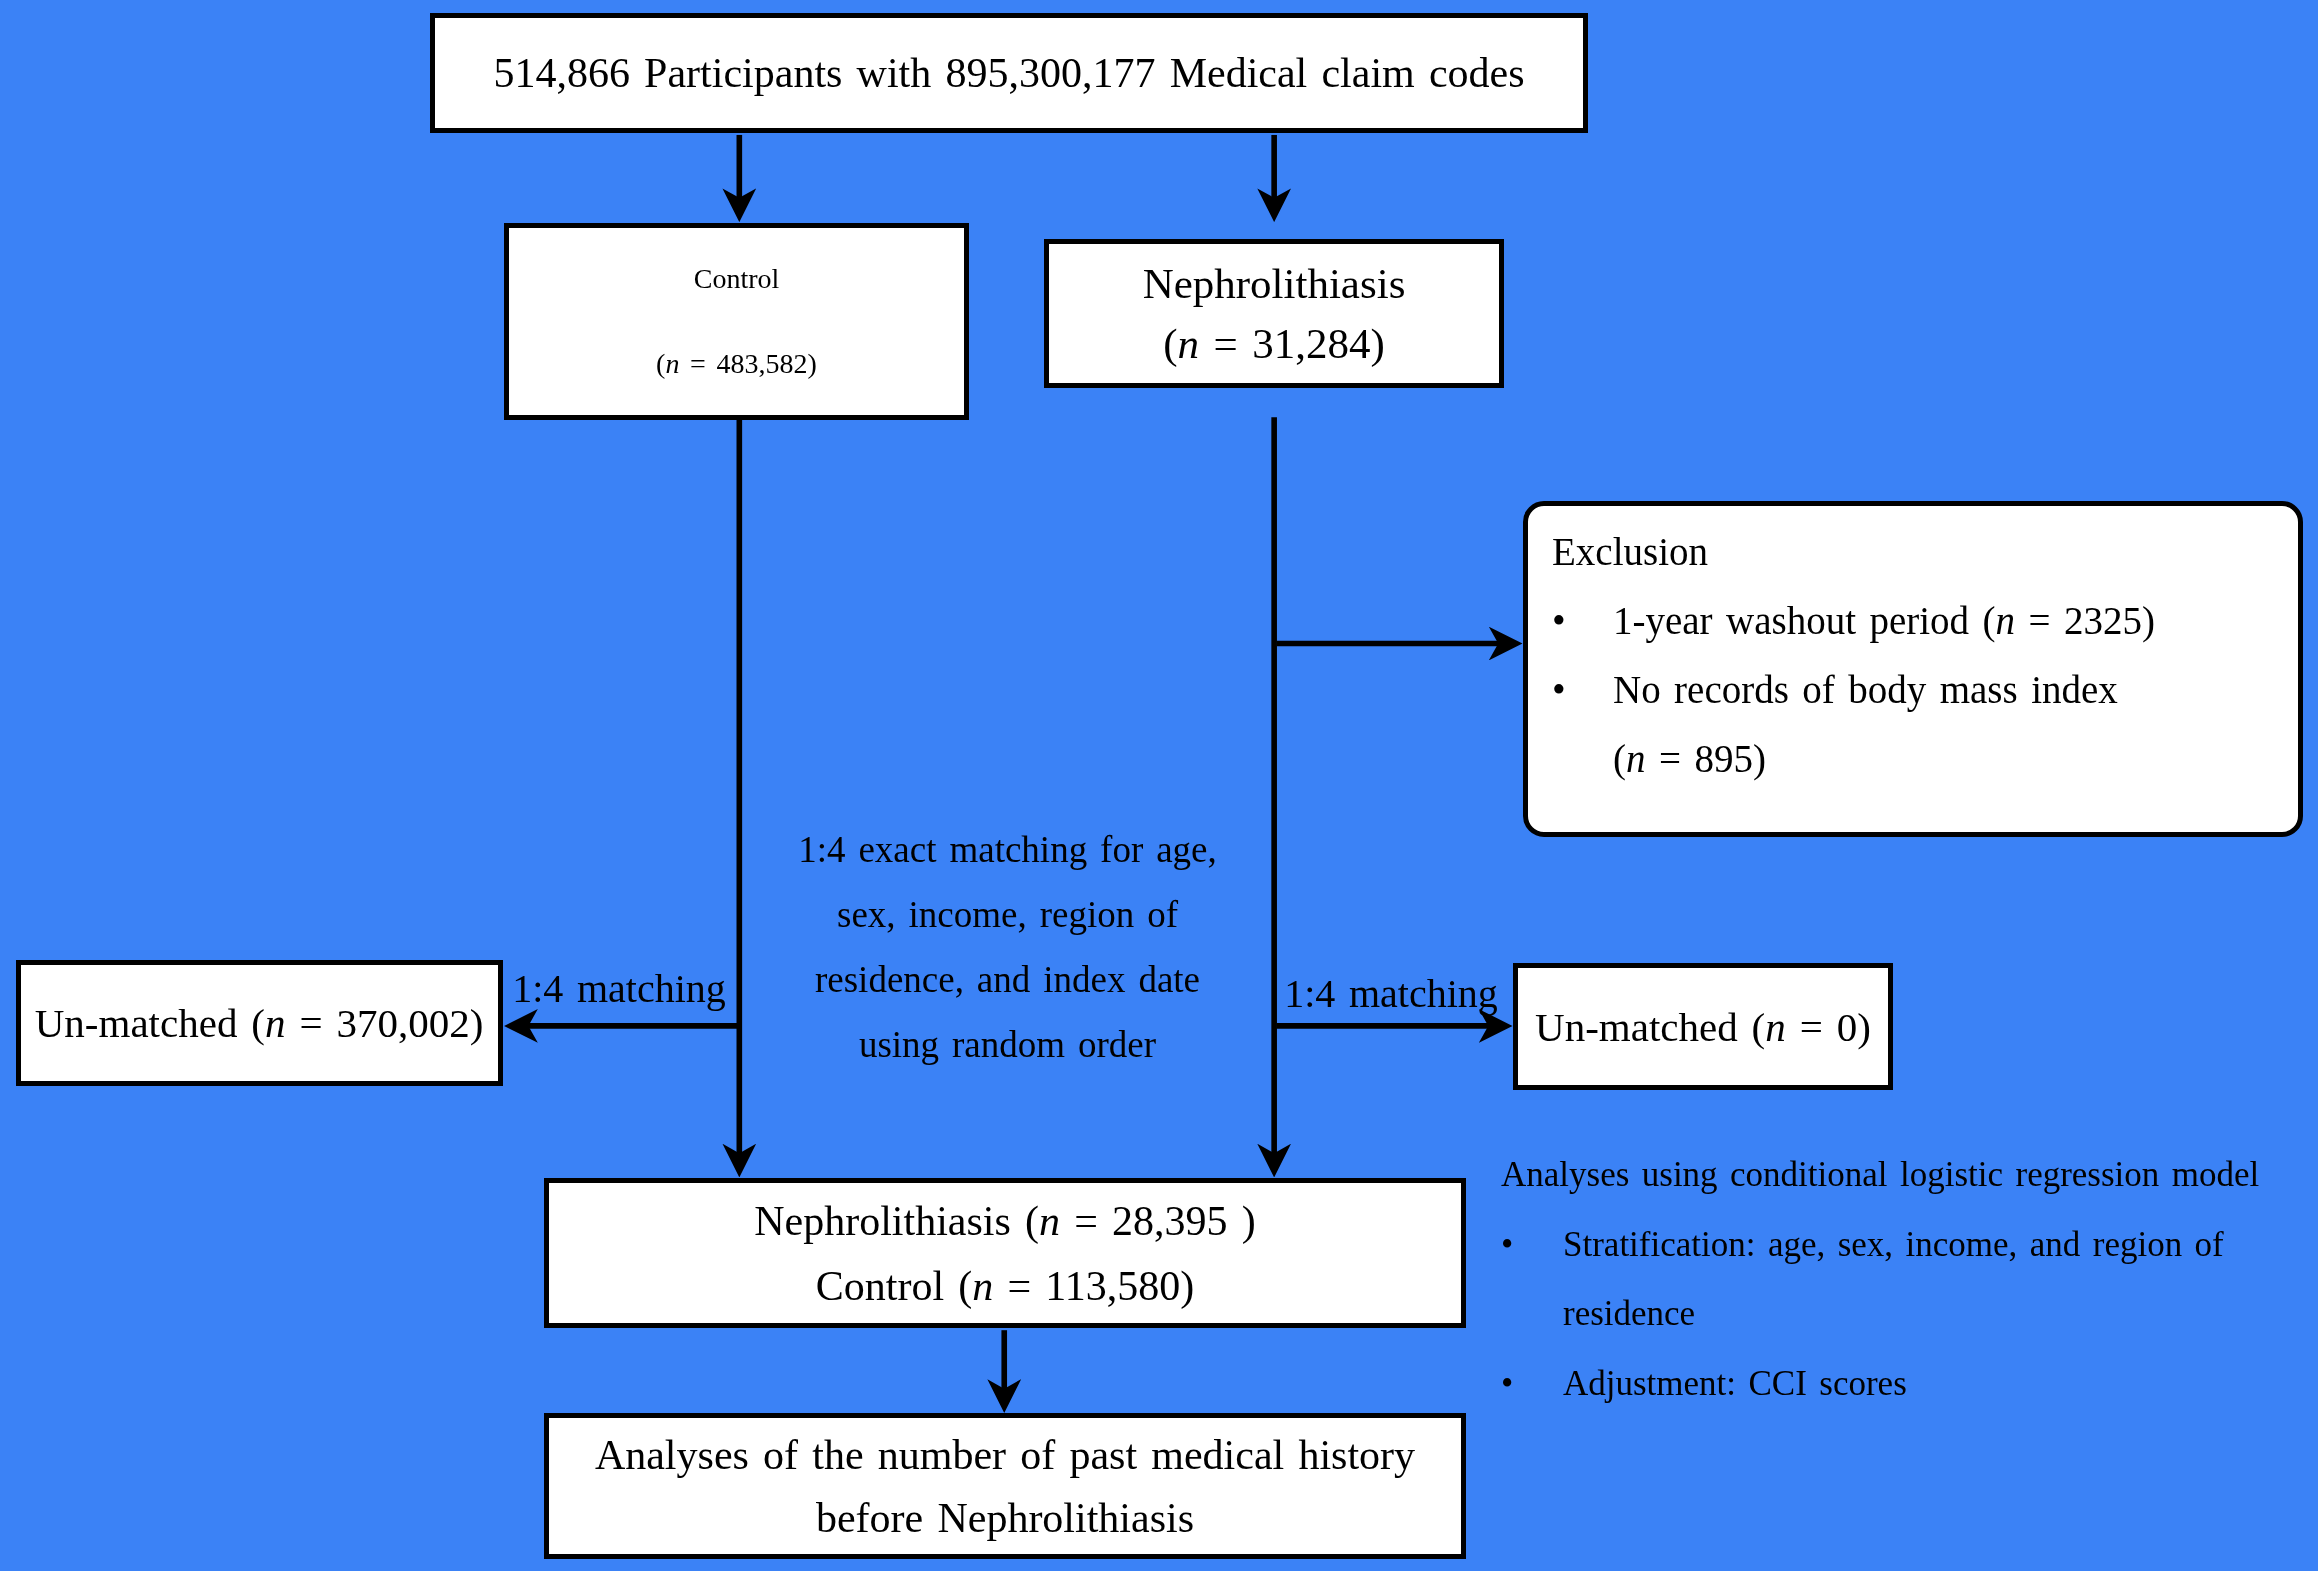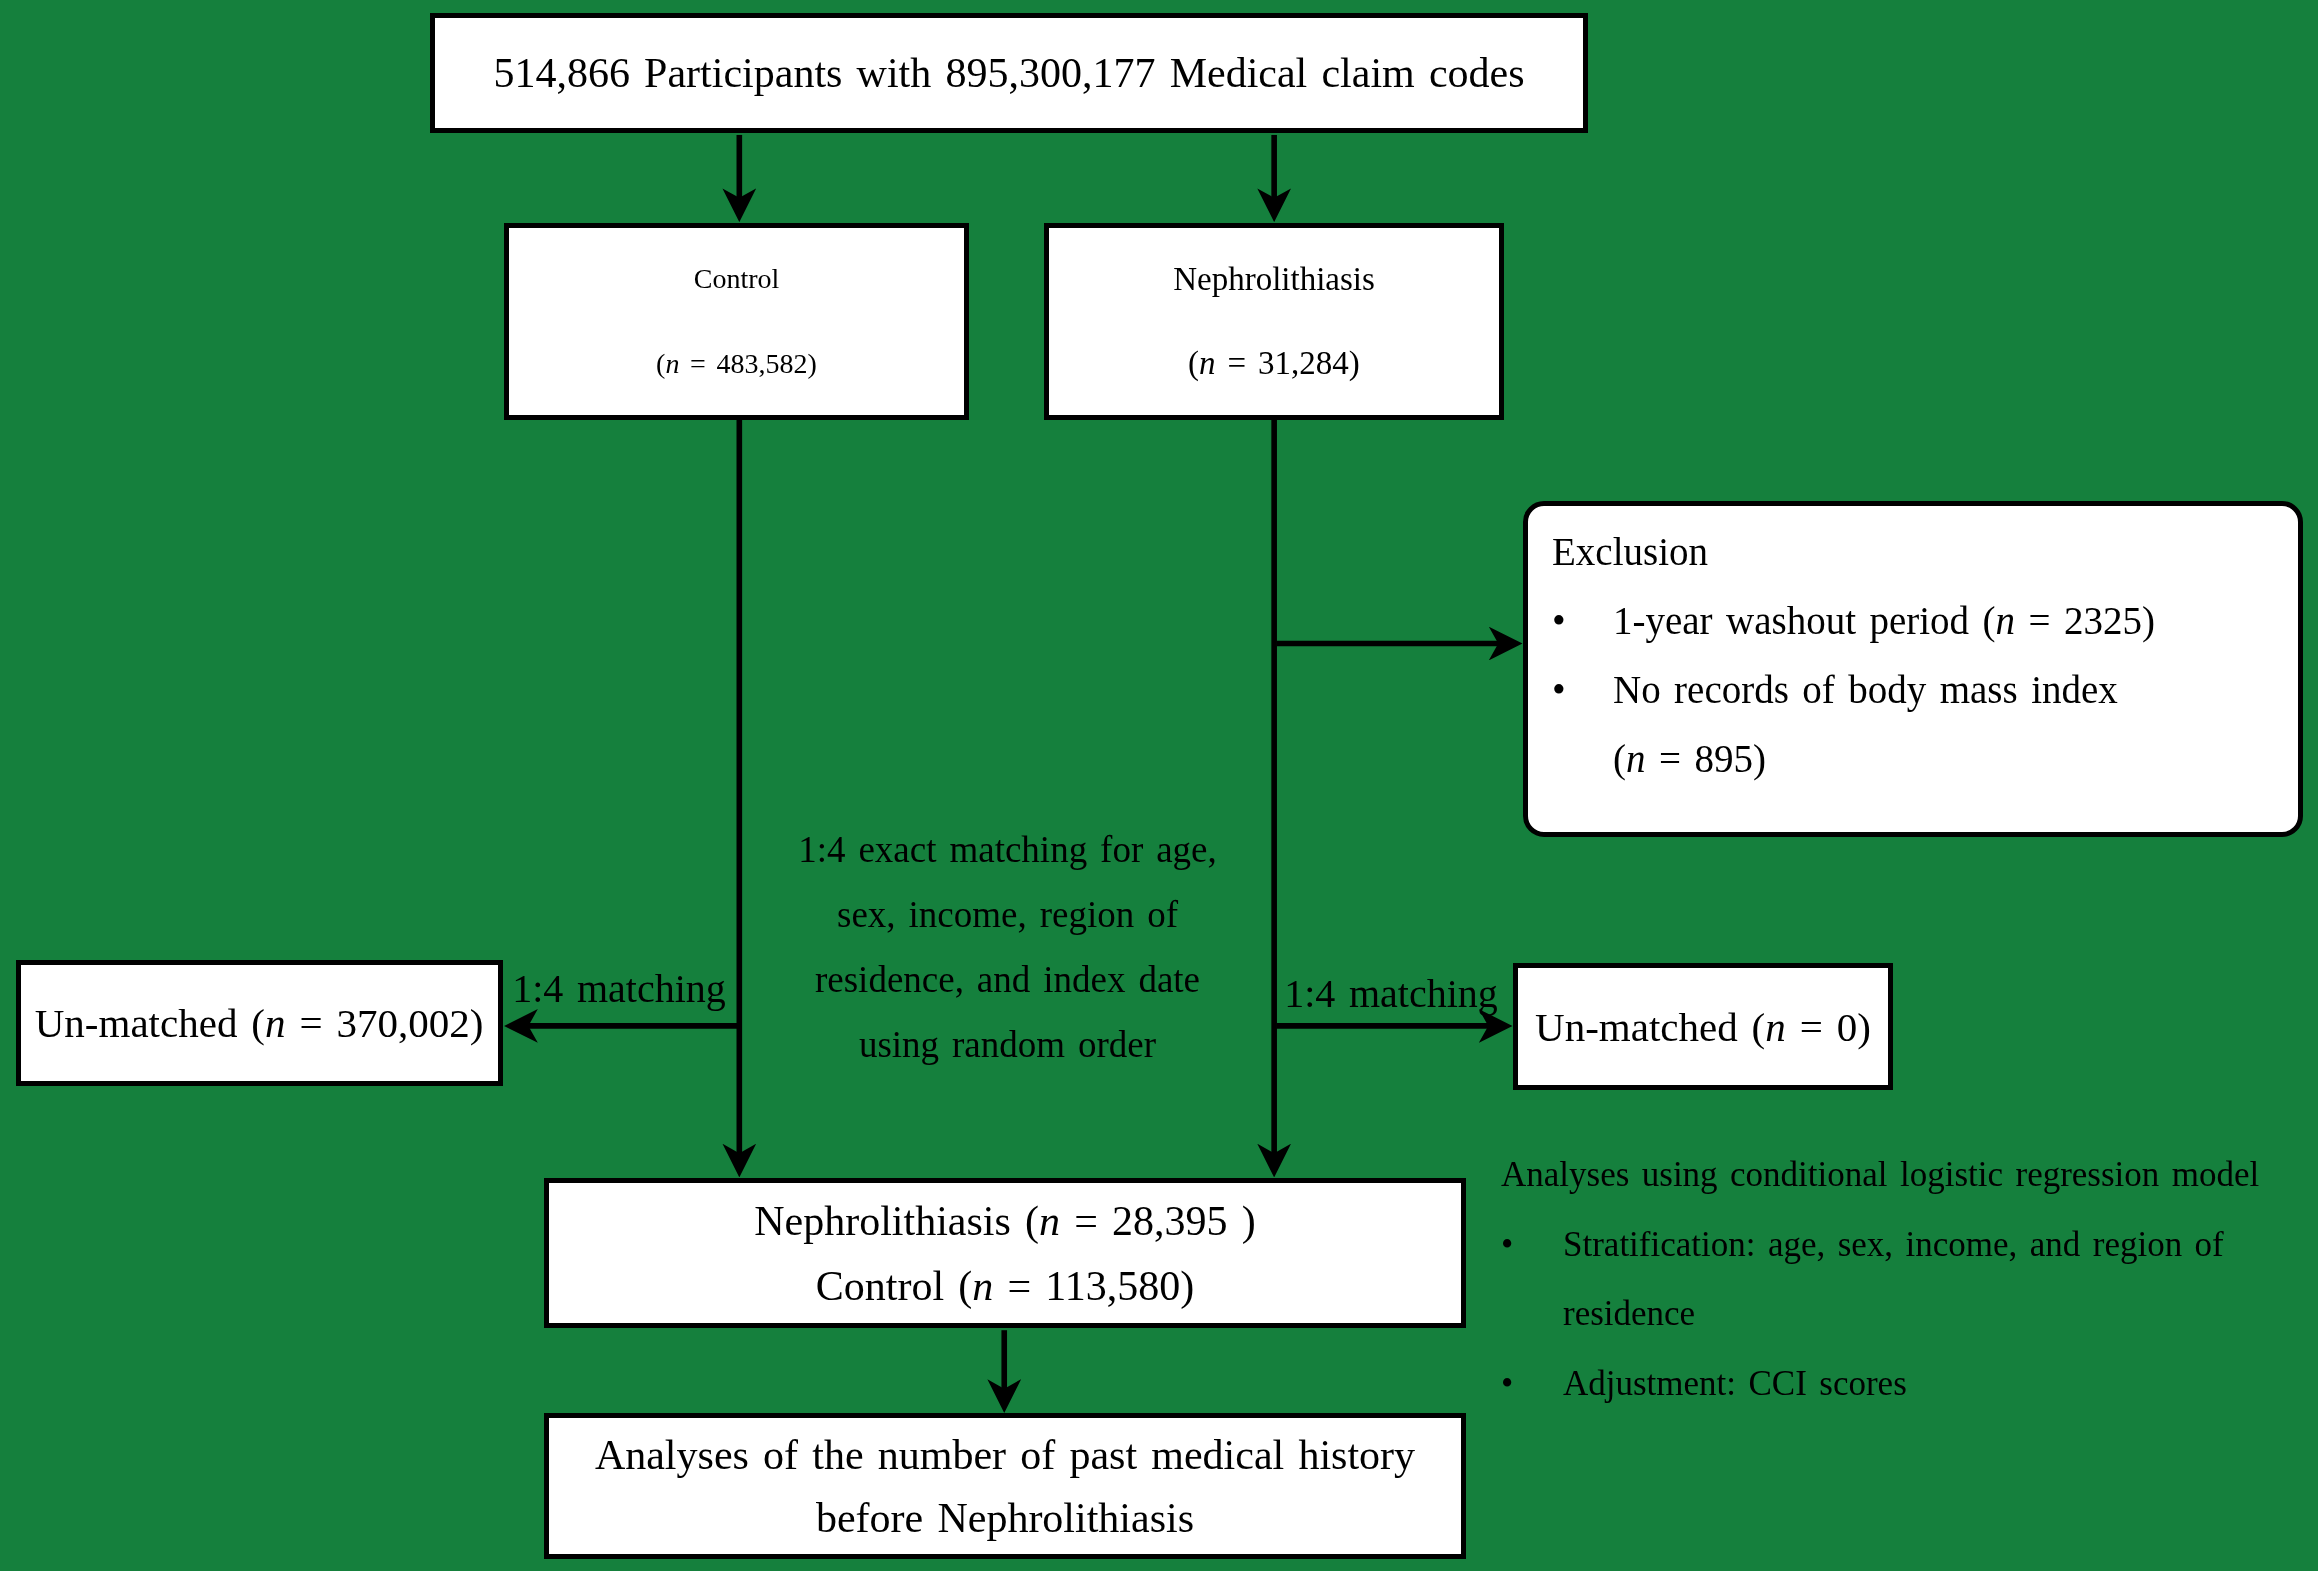--- a/index.html
+++ b/index.html
@@ -1,20 +1,20 @@
 <!DOCTYPE html>
 <html style="font-size:10px"><head>
 <meta charset="utf-8">
 <style>
   html, body { margin: 0; padding: 0; background: #ffffff; }
   .canvas {
     position: relative;
     width: 2319px;
     height: 1572px;
-    background: #15803d;
+    background: #3b82f6;
     font-family: "Liberation Serif", "DejaVu Serif", serif;
     color: #000000;
     word-spacing: 3.7px;
   }
   .box {
     position: absolute;
     border: 5.6px solid #000000;
     background: #ffffff;
     box-sizing: border-box;
   }
@@ -31,21 +31,21 @@
     align-items: center;
     text-align: center;
   }
   .var { font-style: italic; }
 
   
   #top-box { left: 430px; top: 12.5px; width: 1158px; height: 120px; font-size: 42px; }
 
   
   #control-box { left: 504px; top: 223px; width: 465px; height: 197px; font-size: 28px; padding: 8.7px 0; }
-  #nephro-box  { left: 1044px; top: 223px; width: 460px; height: 197px; font-size: 33px; padding: 8.7px 0; }
+  #nephro-box  { left: 1044px; top: 239px; width: 460px; height: 149px; font-size: 43px; padding: 8.7px 0; }
 
   
   #exclusion-box {
     left: 1523px; top: 501px; width: 780px; height: 336px;
     font-size: 39px; padding: 26px 10px 0 24px; border-radius: 21px;
   }
   #exclusion-box .ex-title { line-height: 39px; margin-bottom: 30px; }
   #exclusion-box .ex-row { display: flex; line-height: 39px; margin-bottom: 30px; }
   #exclusion-box .bullet { width: 61px; flex: 0 0 61px; }
   #exclusion-box .ex-cont { padding-left: 61px; line-height: 39px; }

